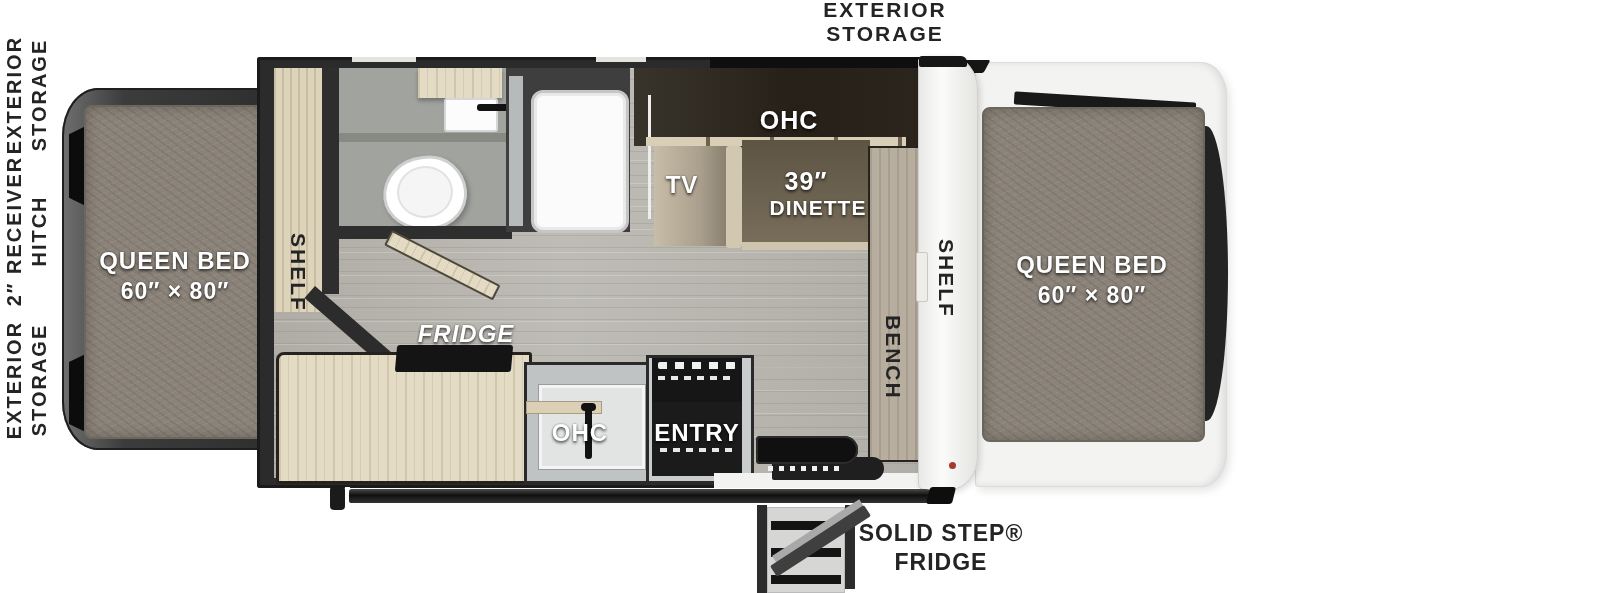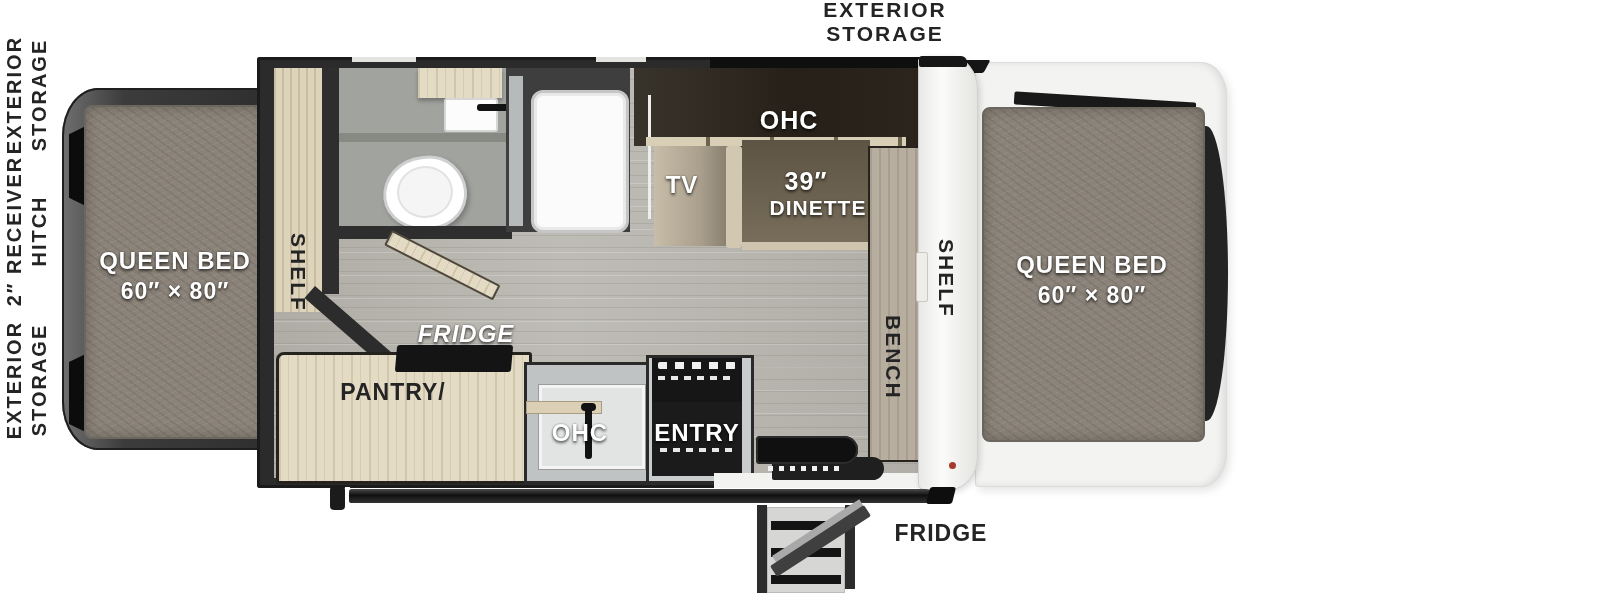--- a/index.html
+++ b/index.html
@@ -111,21 +111,20 @@
 
   <div class="abs benchwood" style="left:868px;top:146px;width:50px;height:312px;border:2px solid #26231f;"></div>
   <div class="abs vtext lD" style="left:880px;top:303px;width:26px;height:108px;font-size:21px;letter-spacing:2px;">BENCH</div>
 
   <div class="abs wood" style="left:276px;top:352px;width:250px;height:126px;border:3px solid #26231f;
               border-radius:8px 3px 0 3px;"></div>
   <div class="abs" style="left:396px;top:345px;width:116px;height:27px;background:#141414;border-radius:3px;
               transform:skewX(-5deg);"></div>
   <div class="abs ctr lL" style="left:396px;top:320px;width:140px;font-size:24px;font-style:italic;">FRIDGE</div>
   <div class="abs ctr" style="left:291px;top:379px;width:204px;">
-    <div class="lD" style="font-size:23px;line-height:27px;">PANTRY/</div>
   </div>
 
   <div class="abs" style="left:524px;top:362px;width:128px;height:116px;background:#c0c3c4;border:3px solid #2a2a2a;"></div>
   <div class="abs" style="left:539px;top:385px;width:100px;height:78px;background:#e2e4e4;border:3px solid #f4f4f4;
               box-shadow:0 0 0 1px #9b9b9b;"></div>
   <div class="abs" style="left:526px;top:401px;width:74px;height:11px;background:#dbd0b6;border:1px solid #a89d80;"></div>
   <div class="abs" style="left:585px;top:405px;width:7px;height:54px;background:#121212;border-radius:3px;"></div>
   <div class="abs" style="left:581px;top:403px;width:15px;height:8px;background:#121212;border-radius:4px;"></div>
   <div class="abs ctr lL" style="left:534px;top:419px;width:92px;font-size:24px;">OHC</div>
 
@@ -188,16 +187,17 @@
     <div class="lD" style="font-size:20px;letter-spacing:2px;line-height:25px;">HITCH</div>
   </div>
 
   <div class="abs rlabel" style="left:-58px;top:355px;width:170px;height:50px;">
     <div class="lD" style="font-size:20px;letter-spacing:2px;line-height:25px;">EXTERIOR</div>
     <div class="lD" style="font-size:20px;letter-spacing:2px;line-height:25px;">STORAGE</div>
   </div>
 
 
   <div class="abs ctr" style="left:841px;top:519px;width:200px;">
+    <div class="lD" style="font-size:23px;line-height:29px;">SOLID STEP®</div>
     <div class="lD" style="font-size:23px;line-height:29px;">FRIDGE</div>
   </div>
 
 </div>
 
 </body></html>

